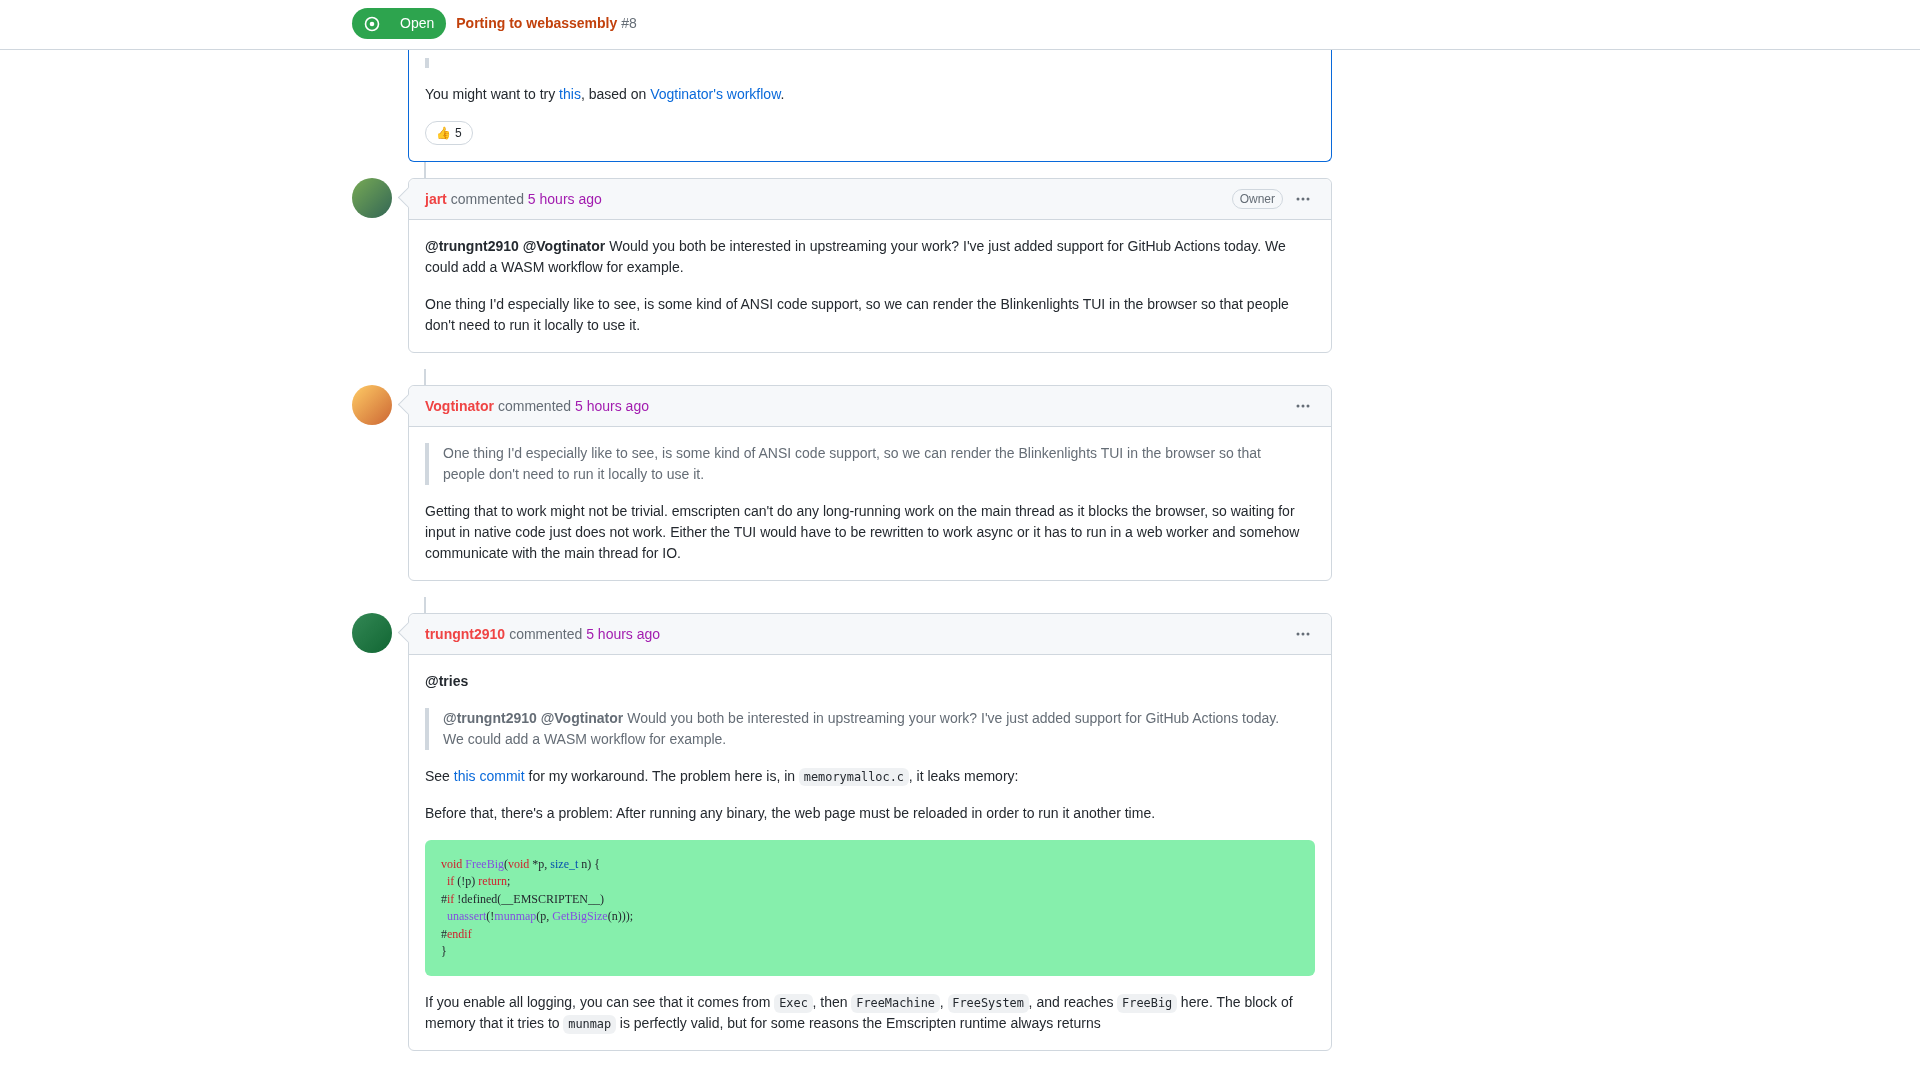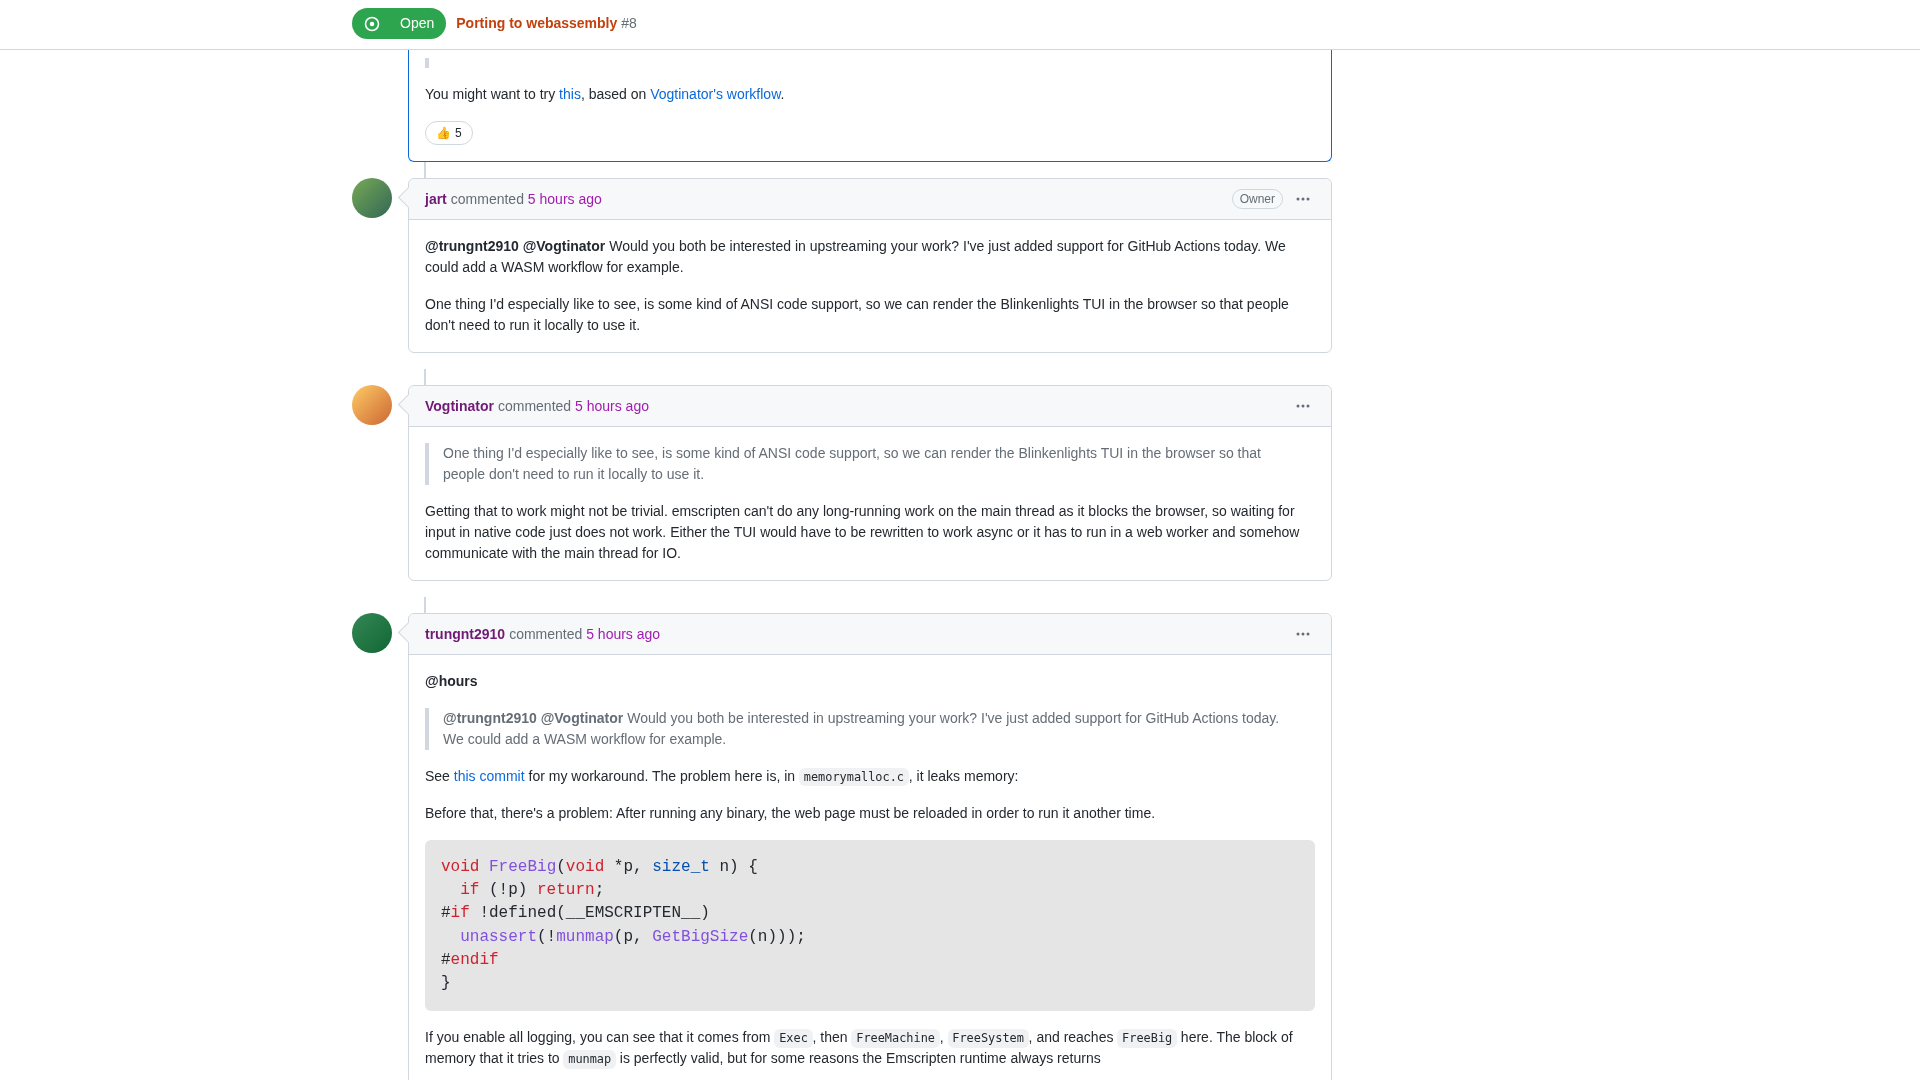--- a/index.html
+++ b/index.html
@@ -88,21 +88,21 @@
     .comment-head {
       display: flex;
       align-items: center;
       padding: 8px 16px;
       background: #f6f8fa;
       border-bottom: 1px solid #d0d7de;
       border-radius: 6px 6px 0 0;
       font-size: 14px;
       color: #656d76;
     }
-    .comment-head .author { font-weight: 600; color: #701a75; margin-right: 4px; }
+    .comment-head .author { font-weight: 600; color: #ef4444; margin-right: 4px; }
     .comment-head .time { color: #a21caf; }
     .comment-head .spacer { flex: 1; }
     .owner-badge {
       border: 1px solid #d0d7de;
       border-radius: 2em;
       padding: 0 7px;
       font-size: 12px;
       color: #656d76;
       margin-right: 8px;
     }
@@ -129,25 +129,25 @@
       margin-bottom: 16px;
     }
     .code-inline {
       font-family: ui-monospace, SFMono-Regular, Menlo, monospace;
       background: rgba(175,184,193,0.2);
       padding: 0.2em 0.4em;
       border-radius: 6px;
       font-size: 85%;
     }
     pre.code-block {
-      font-family: Liberation Mono, monospace;
-      background: #e5e5e5;
+      font-family: Liberation Serif, serif;
+      background: #86efac;
       border-radius: 6px;
       padding: 16px;
-      font-size: 16px;
+      font-size: 12px;
       line-height: 1.45;
       overflow-x: auto;
       margin-bottom: 16px;
     }
     .kw  { color: #cf222e; }
     .fn  { color: #8250df; }
     .tp  { color: #0550ae; }
     .reaction-bar { padding: 0 16px 16px; }
     .reaction {
       display: inline-flex;
@@ -280,21 +280,21 @@
             <span class="spacer"></span>
             <span class="kebab">
               <svg width="16" height="16" viewBox="0 0 16 16" fill="currentColor">
                   <circle cx="3" cy="8" r="1.5"></circle>
                   <circle cx="8" cy="8" r="1.5"></circle>
                   <circle cx="13" cy="8" r="1.5"></circle>
                 </svg>
             </span>
           </div>
           <div class="comment-body">
-            <p><span class="mention">@hours</span></p>
+            <p><span class="mention">@tries</span></p>
             <blockquote>
               <p><span class="mention" style="font-weight:600;color:#656d76">@trungnt2910</span> <span style="font-weight:600;color:#656d76">@Vogtinator</span><span> Would you both be interested in upstreaming your work? I've just added support for GitHub Actions today. We could add a WASM workflow for example.</span></p>
             </blockquote>
             <p><span>See </span><a class="link">this commit</a><span> for my workaround. The problem here is, in </span><code class="code-inline">memorymalloc.c</code><span>, it leaks memory:</span></p>
             <p>Before that, there's a problem: After running any binary, the web page must be reloaded in order to run it another time.</p>
             <pre class="code-block"><span class="kw">void</span> <span class="fn">FreeBig</span><span>(</span><span class="kw">void</span><span> *p, </span><span class="tp">size_t</span><span> n) {</span>
   <span class="kw">if</span><span> (!p) </span><span class="kw">return</span><span>;</span>
 <span>#</span><span class="kw">if</span><span> !defined(__EMSCRIPTEN__)</span>
 <span>  </span><span class="fn">unassert</span><span>(!</span><span class="fn">munmap</span><span>(p, </span><span class="fn">GetBigSize</span><span>(n)));</span>
 <span>#</span><span class="kw">endif</span>

